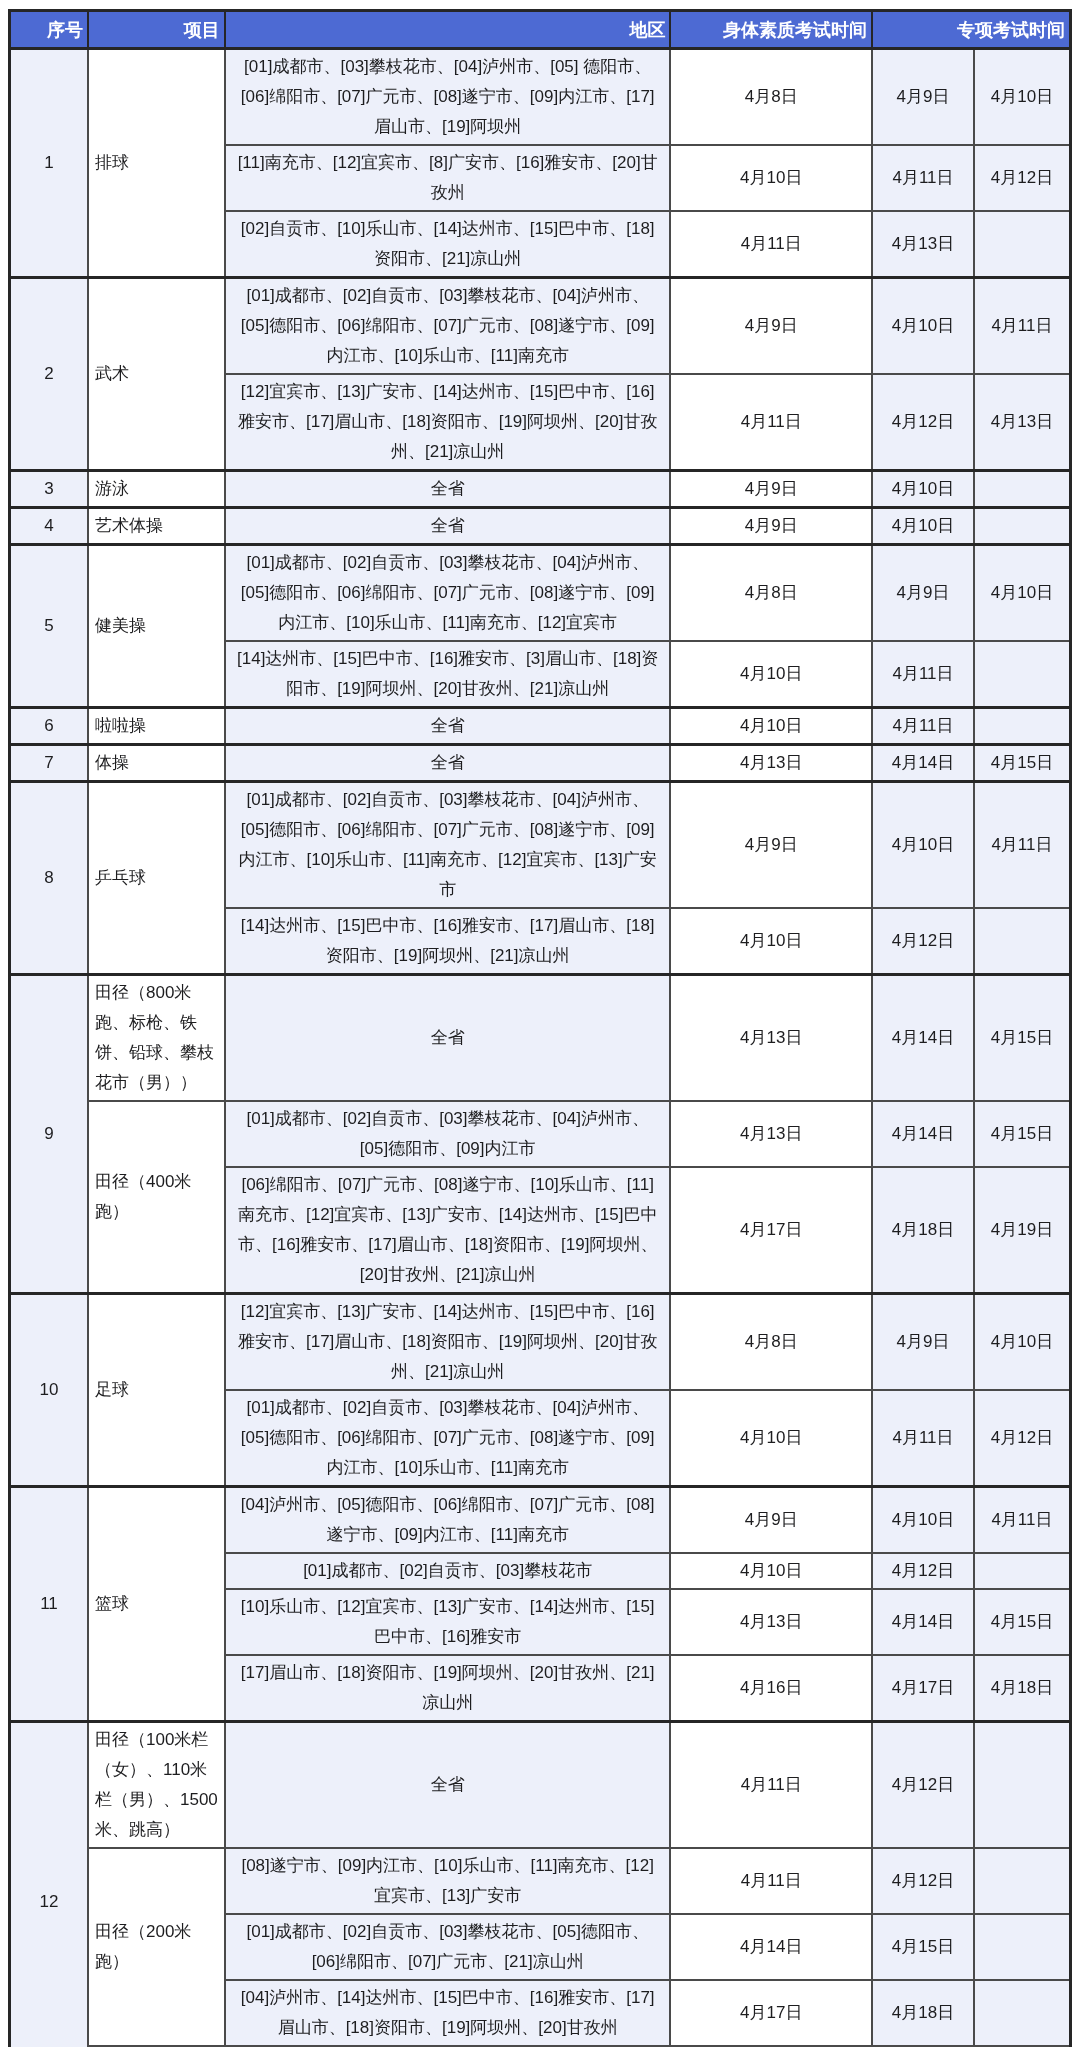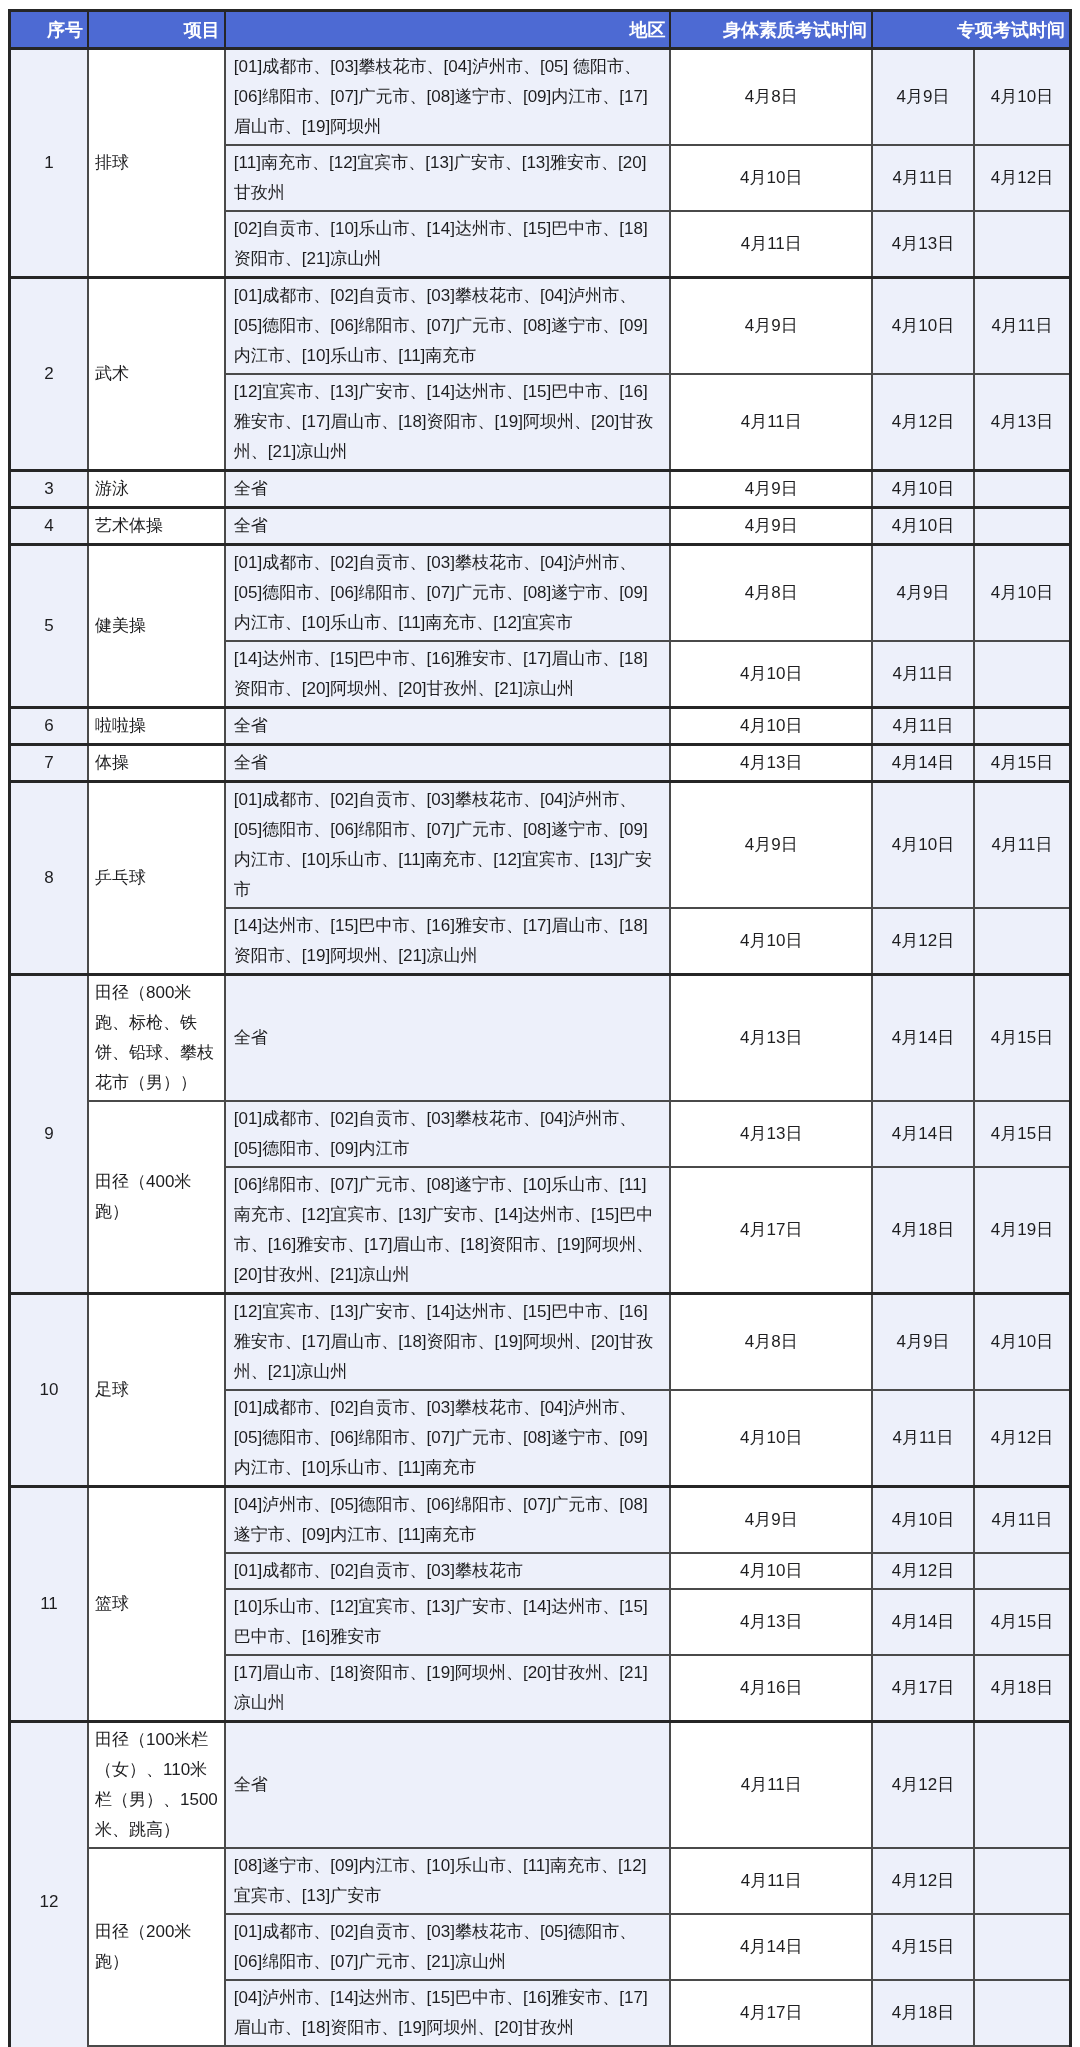--- a/index.html
+++ b/index.html
@@ -45,21 +45,21 @@
   td{
     border:2px solid var(--bd);
     padding:2px 8px;
     vertical-align:middle;
     line-height:30px;
     background:var(--cell-white);
   }
   tr.group-start td{border-top:3px solid var(--bd-heavy);}
   td.c-no{background:var(--lav);text-align:center;}
   td.c-proj{background:var(--cell-white);text-align:left;padding:2px 6px;}
-  td.c-region{background:var(--lav);text-align:left;}
+  td.c-region{background:var(--lav);text-align:center;}
   td.c-fit{background:var(--cell-white);text-align:center;}
   td.c-sp{background:var(--lav);text-align:center;}
   td.min-h{height:33px;}
 </style>
 </head>
 <body>
 
 <div class="page">
   <table class="schedule">
     <colgroup>
@@ -82,21 +82,21 @@
     <tbody>
         <tr class="group-start">
           <td class="c-no" rowspan="3">1</td>
           <td class="c-proj" rowspan="3">排球</td>
           <td class="c-region">[01]成都市、[03]攀枝花市、[04]泸州市、[05] 德阳市、[06]绵阳市、[07]广元市、[08]遂宁市、[09]内江市、[17]眉山市、[19]阿坝州</td>
           <td class="c-fit">4月8日</td>
           <td class="c-sp">4月9日</td>
           <td class="c-sp">4月10日</td>
         </tr>
         <tr>
-          <td class="c-region">[11]南充市、[12]宜宾市、[13]广安市、[13]雅安市、[20]甘孜州</td>
+          <td class="c-region">[11]南充市、[12]宜宾市、[8]广安市、[16]雅安市、[20]甘孜州</td>
           <td class="c-fit">4月10日</td>
           <td class="c-sp">4月11日</td>
           <td class="c-sp">4月12日</td>
         </tr>
         <tr>
           <td class="c-region">[02]自贡市、[10]乐山市、[14]达州市、[15]巴中市、[18]资阳市、[21]凉山州</td>
           <td class="c-fit">4月11日</td>
           <td class="c-sp">4月13日</td>
           <td class="c-sp"></td>
         </tr>
@@ -132,21 +132,21 @@
         </tr>
         <tr class="group-start">
           <td class="c-no" rowspan="2">5</td>
           <td class="c-proj" rowspan="2">健美操</td>
           <td class="c-region">[01]成都市、[02]自贡市、[03]攀枝花市、[04]泸州市、[05]德阳市、[06]绵阳市、[07]广元市、[08]遂宁市、[09]内江市、[10]乐山市、[11]南充市、[12]宜宾市</td>
           <td class="c-fit">4月8日</td>
           <td class="c-sp">4月9日</td>
           <td class="c-sp">4月10日</td>
         </tr>
         <tr>
-          <td class="c-region">[14]达州市、[15]巴中市、[16]雅安市、[17]眉山市、[18]资阳市、[20]阿坝州、[20]甘孜州、[21]凉山州</td>
+          <td class="c-region">[14]达州市、[15]巴中市、[16]雅安市、[3]眉山市、[18]资阳市、[19]阿坝州、[20]甘孜州、[21]凉山州</td>
           <td class="c-fit">4月10日</td>
           <td class="c-sp">4月11日</td>
           <td class="c-sp"></td>
         </tr>
         <tr class="group-start">
           <td class="c-no" rowspan="1">6</td>
           <td class="c-proj" rowspan="1">啦啦操</td>
           <td class="c-region min-h">全省</td>
           <td class="c-fit">4月10日</td>
           <td class="c-sp">4月11日</td>

